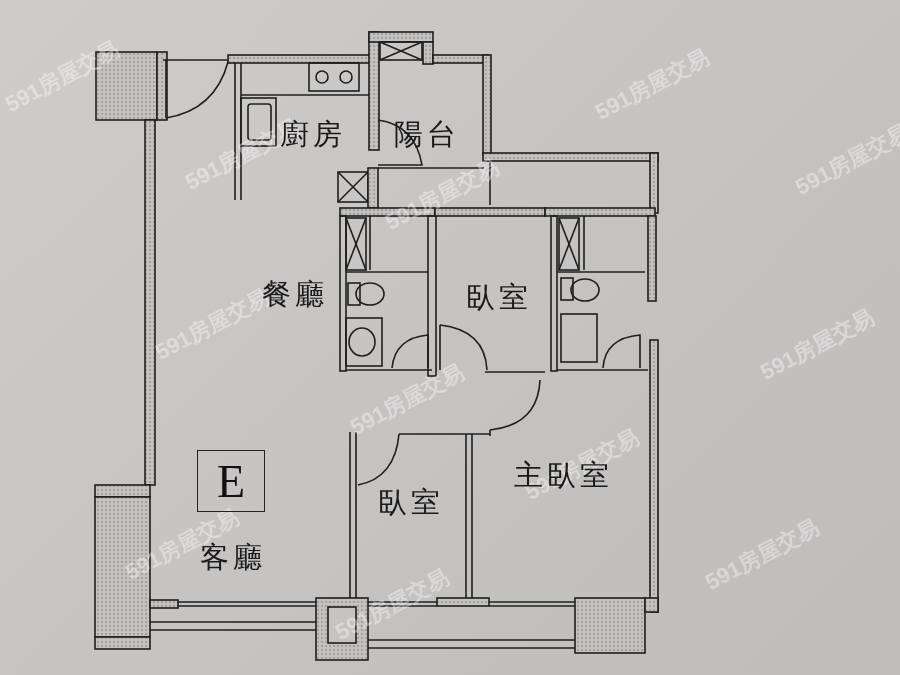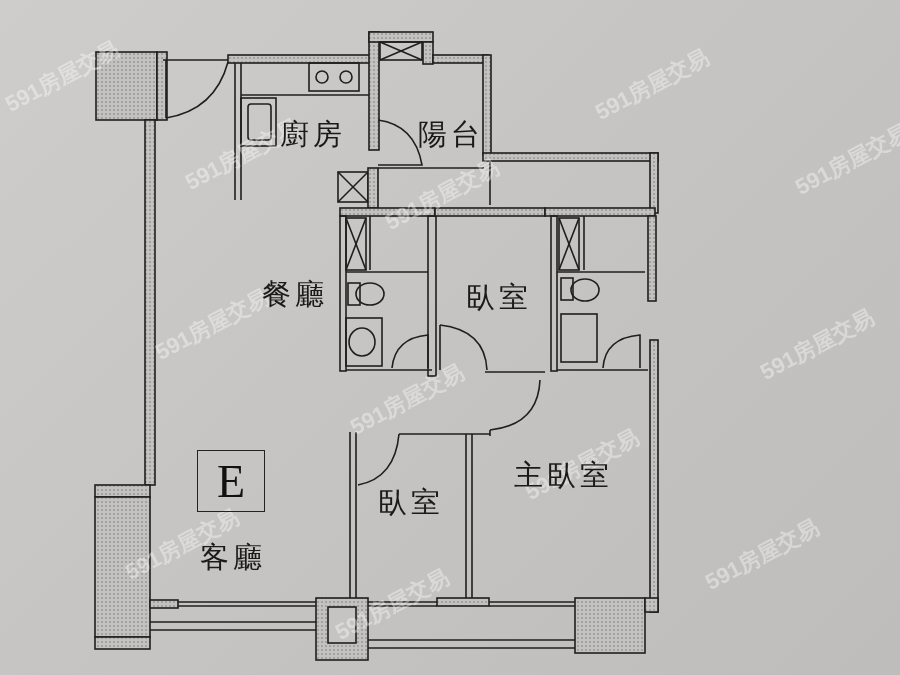--- a/index.html
+++ b/index.html
@@ -137,20 +137,20 @@
 <div class="wm" style="left:380px;top:180px;">591房屋交易</div>
 <div class="wm" style="left:150px;top:310px;">591房屋交易</div>
 <div class="wm" style="left:755px;top:330px;">591房屋交易</div>
 <div class="wm" style="left:345px;top:385px;">591房屋交易</div>
 <div class="wm" style="left:520px;top:450px;">591房屋交易</div>
 <div class="wm" style="left:120px;top:530px;">591房屋交易</div>
 <div class="wm" style="left:700px;top:540px;">591房屋交易</div>
 <div class="wm" style="left:330px;top:590px;">591房屋交易</div>
 
 <div class="label" style="left:280px;top:115px;">廚房</div>
-<div class="label" style="left:418px;top:115px;">陽台</div>
+<div class="label" style="left:394px;top:115px;">陽台</div>
 <div class="label" style="left:262px;top:275px;text-align:right;">餐廳</div>
 <div class="label" style="left:466px;top:278px;">臥室</div>
 <div class="label" style="left:378px;top:483px;">臥室</div>
 <div class="label" style="left:514px;top:456px;">主臥室</div>
 <div class="label" style="left:200px;top:538px;">客廳</div>
 
 <div class="unit-box">E</div>
 
 </body></html>

